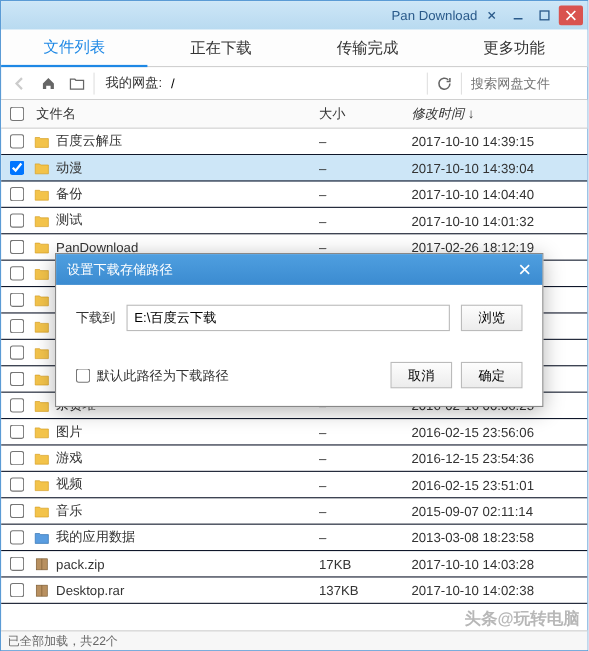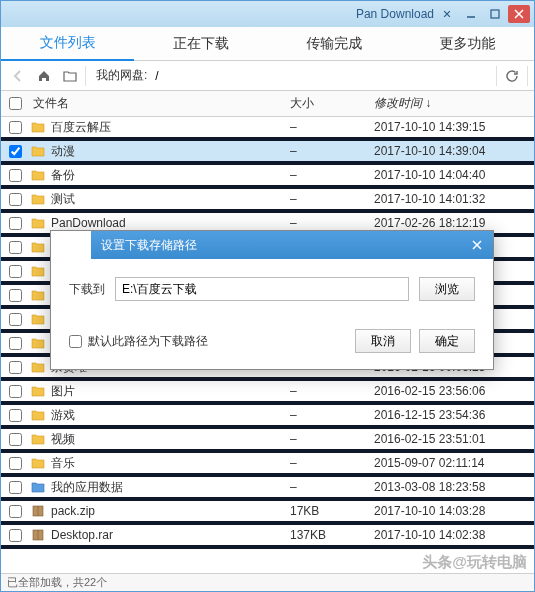--- a/index.html
+++ b/index.html
@@ -26,34 +26,34 @@
 .search-input { width: 104px; border: none; outline: none; font-size: 12px; color: #999; padding: 0 4px; }
 .divider { width: 1px; height: 20px; background: #e0e0e0; }
 
 .header-row { height: 26px; display: flex; align-items: center; border-bottom: 1px solid #d0d0d0; font-size: 12px; color: #333; background: #fafafa; }
 .header-row .chk { width: 28px; display: flex; justify-content: center; }
 .header-row .col-name { flex: 1; padding-left: 4px; }
 .header-row .col-size { width: 84px; }
 .header-row .col-date { width: 160px; font-style: italic; }
 
 .file-list { height: 456px; overflow-y: auto; overflow-x: hidden; }
-.file-row { height: 24px; display: flex; align-items: center; font-size: 12px; color: #333; border-bottom: 4px solid #0f172a; }
+.file-row { height: 24px; display: flex; align-items: center; font-size: 12px; color: #333; border-bottom: 1px solid #0f172a; }
 .file-row.selected { background: #cde6f7; }
 .file-row .chk { width: 28px; display: flex; justify-content: center; }
 .file-row .chk input { width: 13px; height: 13px; }
 .file-row .icon { width: 18px; display: flex; align-items: center; justify-content: center; }
 .file-row .icon svg { width: 14px; height: 14px; }
 .file-row .name { flex: 1; padding-left: 4px; }
 .file-row .size { width: 84px; }
 .file-row .date { width: 160px; }
 
 .statusbar { height: 18px; border-top: 1px solid #d0d0d0; font-size: 11px; color: #666; padding: 0 6px; display: flex; align-items: center; background: #f7f7f7; }
 
 .dialog { position: absolute; left: 50px; top: 230px; width: 444px; height: 140px; background: #fff; border: 1px solid #888; box-shadow: 0 4px 18px rgba(0,0,0,0.3); }
-.dialog-title { height: 28px; background: linear-gradient(#4f9fe0, #3b8bd0); color: #fff; font-size: 12px; display: flex; align-items: center; padding: 0 6px 0 10px; margin-left: 40px; }
+.dialog-title { height: 28px; background: linear-gradient(#4f9fe0, #3b8bd0); color: #fff; font-size: 12px; display: flex; align-items: center; padding: 0 6px 0 10px; }
 .dialog-title span { flex: 1; }
 .dialog-close { width: 20px; height: 18px; display: flex; align-items: center; justify-content: center; cursor: pointer; color: #fff; }
 .dialog-body { padding: 18px 18px 8px 18px; }
 .dialog-row1 { display: flex; align-items: center; gap: 10px; }
 .dialog-label { font-size: 12px; color: #333; }
 .dialog-input { flex: 1; height: 24px; border: 1px solid #bbb; font-size: 12px; padding: 0 6px; outline: none; }
 .btn { height: 24px; min-width: 56px; border: 1px solid #bbb; background: linear-gradient(#fdfdfd,#ececec); font-size: 12px; cursor: pointer; padding: 0 10px; }
 .dialog-row2 { display: flex; align-items: center; margin-top: 28px; gap: 8px; }
 .dialog-row2 .spacer { flex: 1; }
 .check-label { font-size: 12px; color: #333; display: flex; align-items: center; gap: 6px; }
@@ -118,20 +118,21 @@
     <div class="divider"></div>
     <span class="path-prefix">我的网盘:</span>
     <input class="path-input" value="/" style="">
     <div class="divider"></div>
     <div class="tool-btn">
         <svg viewBox="0 0 14 14">
           <path d="M12 7a5 5 0 11-1.5-3.5M12 2v3h-3" fill="none" stroke="currentColor" stroke-width="1.4"></path>
         </svg>
       </div>
     <div class="divider"></div>
+    <input class="search-input" placeholder="搜索网盘文件" style="">
   </div>
 
   <div class="header-row">
     <div class="chk">
         <input type="checkbox" style="">
       </div>
     <div class="col-name">文件名</div>
     <div class="col-size">大小</div>
     <div class="col-date">修改时间 ↓</div>
   </div>

